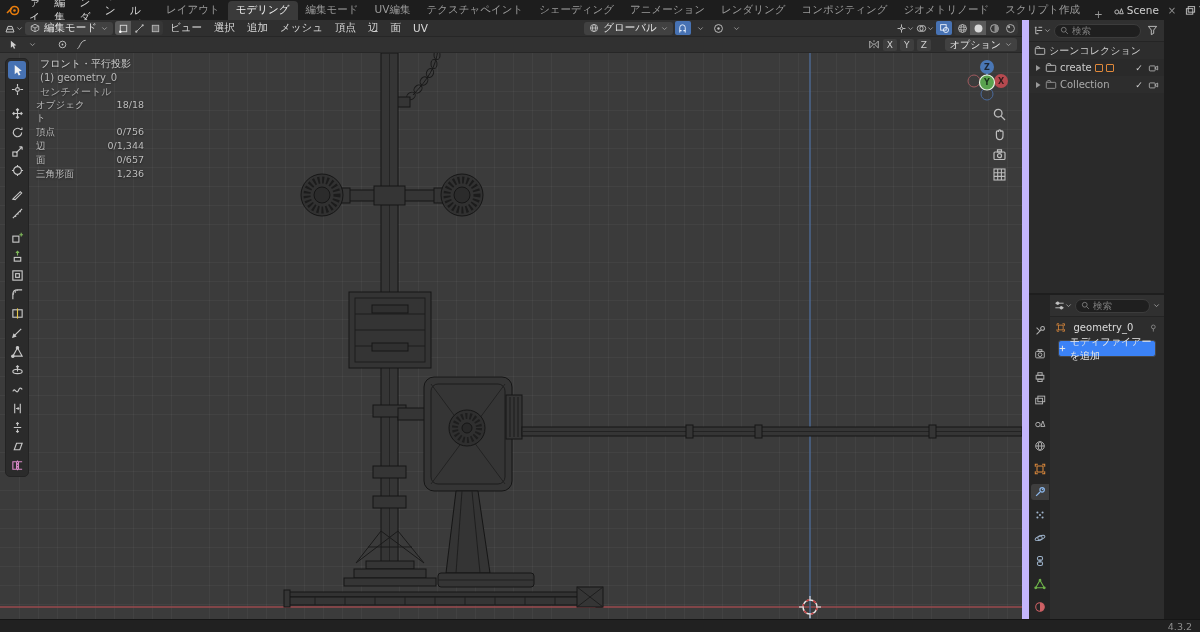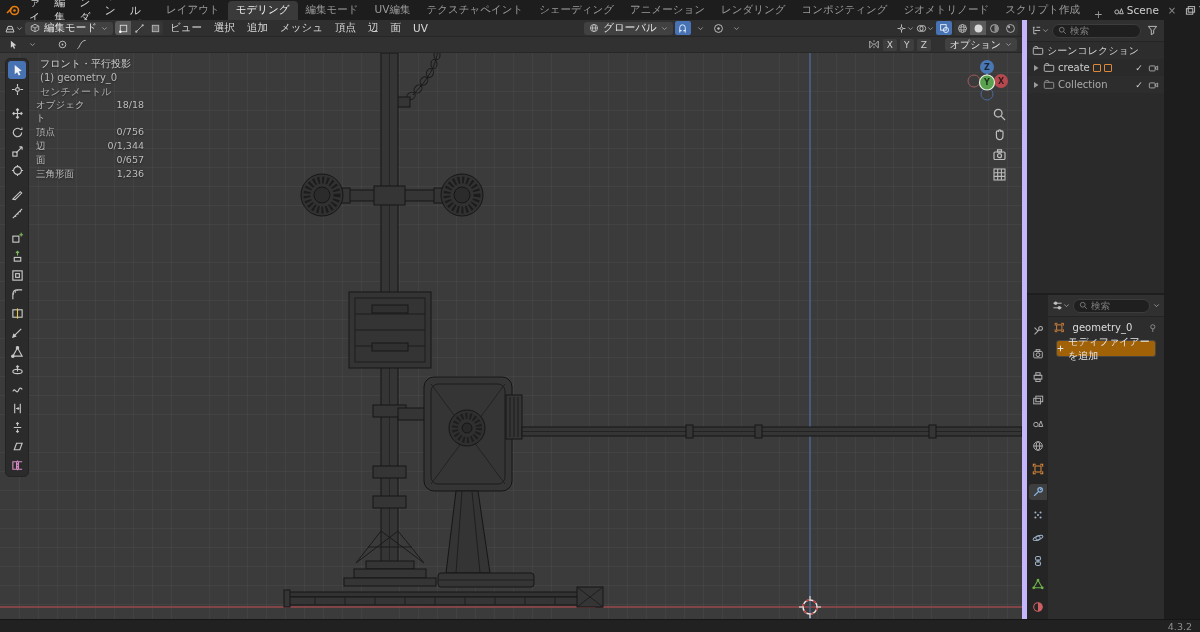--- a/index.html
+++ b/index.html
@@ -52,39 +52,39 @@
 
   .overlay-text{position:absolute;left:40px;top:4px;font-size:10px;line-height:1.4;color:#cfcfcf;text-shadow:0 1px 2px rgba(0,0,0,.45)}
   .overlay-text .l2{color:#b9b9b9}.overlay-text .l3{color:#a8a8a8}
   .overlay-stats{position:absolute;left:36px;top:46px;font-size:9.5px;color:#bdbdbd;display:grid;grid-template-columns:58px 46px;column-gap:4px;row-gap:1px;text-shadow:0 1px 2px rgba(0,0,0,.45)}
   .overlay-stats .val{text-align:right}
 
   .gizmo{position:absolute;top:5px;right:12px}
   .nav-btns{position:absolute;top:54px;right:15px;display:flex;flex-direction:column;gap:5px;color:#bcbcbc}
 
   
-  .right-col{width:142px;display:flex;flex-direction:column;background:#2d2d2d;border-left:5px solid #c4b5fd}
+  .right-col{width:142px;display:flex;flex-direction:column;background:#2d2d2d;border-left:7px solid #c4b5fd}
   .panel-header{height:22px;display:flex;align-items:center;gap:3px;padding:0 4px;background:#303030;border-bottom:1px solid #242424}
   .searchbox{flex:1;display:flex;align-items:center;gap:3px;background:#1f1f1f;border:1px solid #3c3c3c;border-radius:8px;height:14px;padding:0 5px;min-width:0}
   .searchbox input{flex:1;min-width:0;background:transparent;border:none;outline:none;color:#cfcfcf;font-size:9.5px;font-family:inherit}
   .searchbox input::placeholder{color:#7e7e7e}
   .outliner{height:275px;background:#2a2a2a;display:flex;flex-direction:column;border-bottom:2px solid #1e1e1e}
   .ol-row{height:17px;display:flex;align-items:center;gap:3px;padding:0 5px;font-size:10px;color:#cdcdcd;white-space:nowrap}
   .ol-row:nth-child(odd){background:#2d2d2d}
   .ol-sp{flex:1}
   .mini-orange{width:8px;height:8px;border:1px solid #e0883a;border-radius:1px}
   .check{font-size:9px;color:#d0d0d0;width:12px;text-align:center}
 
   .props{flex:1;display:flex;min-height:0}
   .ptabs{width:21px;background:#252525;display:flex;flex-direction:column;align-items:center;padding-top:28px;gap:7px}
   .ptab{width:18px;height:16px;display:flex;align-items:center;justify-content:center;border-radius:3px 0 0 3px;color:#b3b3b3}
   .ptab.active{background:#3e3e3e}
   .pmain{flex:1;display:flex;flex-direction:column;min-width:0;background:#2d2d2d}
   .pm-nav{height:21px;display:flex;align-items:center;gap:8px;padding:0 6px;font-size:10px;color:#dcdcdc}
-  .addmod{margin:2px 8px 0;height:17px;background:#a16207;border:1px solid #454545;border-radius:3px;display:flex;align-items:center;justify-content:flex-start;gap:4px;font-size:10px;color:#e8e8e8}
+  .addmod{margin:2px 8px 0;height:17px;background:#3b82f6;border:1px solid #454545;border-radius:3px;display:flex;align-items:center;justify-content:flex-start;gap:4px;font-size:10px;color:#e8e8e8}
 
   .statusbar{height:13px;background:#212121;border-top:1px solid #161616;display:flex;align-items:flex-end;justify-content:flex-end;padding:0 8px;font-size:9.5px;color:#8d8d8d}
 </style>
 </head>
 <body>
 
 <div class="topbar">
   <div class="logo">
     <svg width="14" height="12" viewBox="0 0 14 12" fill="none">
         <circle cx="8.5" cy="6.5" r="4" stroke="#e87d0d" stroke-width="1.6"></circle>

